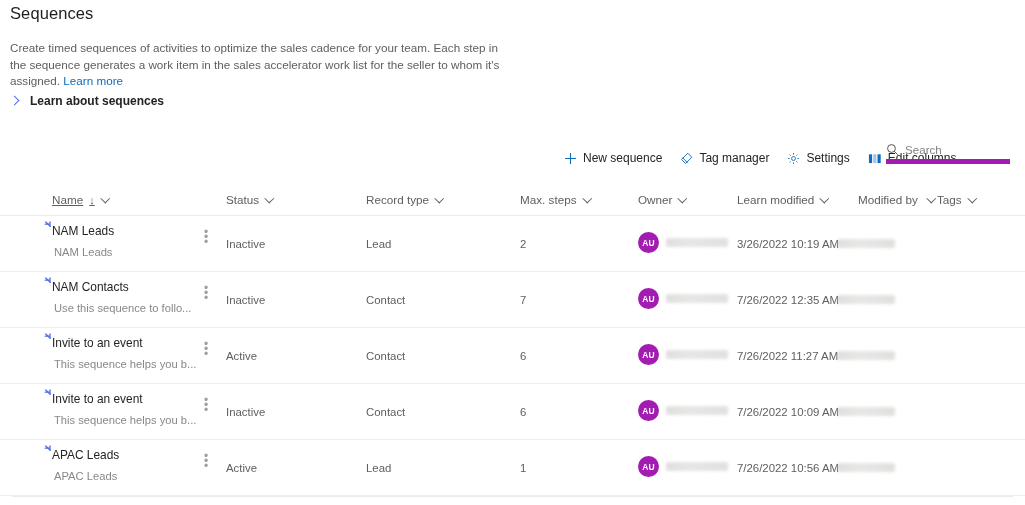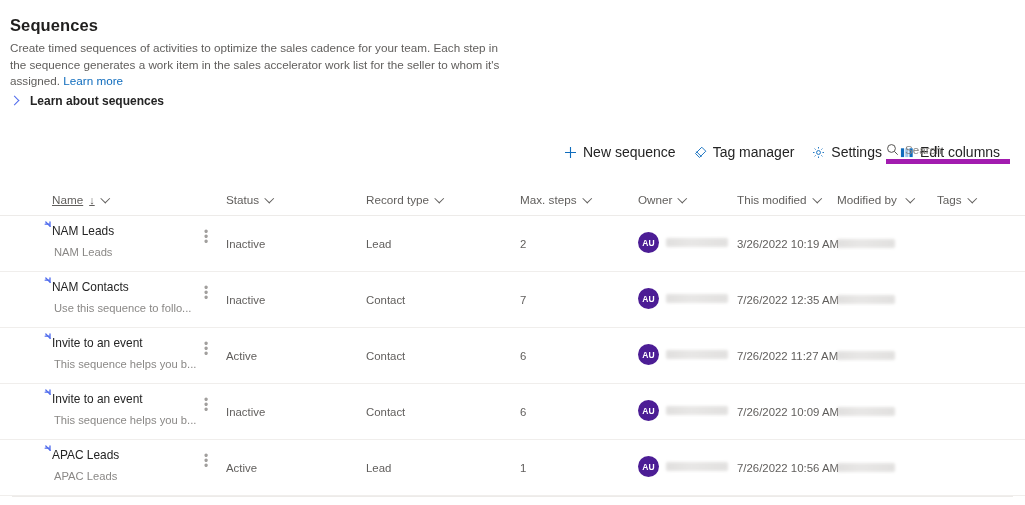--- a/index.html
+++ b/index.html
@@ -8,22 +8,22 @@
     width: 1025px; height: 505px;
     background: #ffffff;
     font-family: "Liberation Sans", sans-serif;
     color: #323130;
     overflow: hidden;
   }
   .page { position: relative; width: 1025px; height: 505px; }
 
   
   .page-title {
-    position: absolute; left: 10px; top: 16px;
-    font-size: 16.5px; font-weight: 700; color: #201f1e;
+    position: absolute; left: 10px; top: 4px;
+    font-size: 16.5px; font-weight: 400; color: #201f1e;
     letter-spacing: .1px;
   }
   .page-desc {
     position: absolute; left: 10px; top: 40px; width: 490px;
     font-size: 11.7px; line-height: 16.5px; color: #605e5c;
   }
   .page-desc a { color: #0f6cbd; text-decoration: none; }
 
   
   .expander {
@@ -41,23 +41,23 @@
     transform: rotate(45deg);
   }
   .expander-label { font-size: 12px; font-weight: 600; color: #242424; }
 
   
   .cmdbar {
     position: absolute; left: 555px; top: 139px;
     display: flex; align-items: center; height: 26px;
   }
   .cmd {
-    display: flex; align-items: center; gap: 6px;
+    display: flex; align-items: flex-end; gap: 6px;
     padding: 0 9px; height: 26px; cursor: pointer;
-    font-size: 14px; color: #242424; white-space: nowrap;
+    font-size: 12px; color: #242424; white-space: nowrap;
   }
   .cmd .gl { color: #0f6cbd; display: flex; align-items: center; }
 
   .searchbox {
     position: absolute; left: 886px; top: 141px;
     width: 124px; height: 23px;
     display: flex; align-items: center; gap: 6px;
     border-bottom: 5px solid #a21caf;
     padding-bottom: 2px;
   }
@@ -122,21 +122,21 @@
   }
   .c-status   { left: 226px; }
   .c-rectype  { left: 366px; }
   .c-steps    { left: 520px; }
   .c-owner    { left: 638px; top: 16px; display: flex; align-items: center; gap: 7px; }
   .c-modified { left: 737px; }
   .c-modby    { left: 837px; }
 
   .avatar {
     width: 21px; height: 21px; border-radius: 50%;
-    background: #4c1d95; color: #ffffff;
+    background: #a21caf; color: #ffffff;
     font-size: 8.5px; font-weight: 700;
     display: flex; align-items: center; justify-content: center;
     letter-spacing: .2px; flex: none;
   }
   .redact {
     display: inline-block; height: 9px;
     background: linear-gradient(90deg,#c8c6c4 0%,#d6d4d2 40%,#cac8c6 100%);
     opacity: .55; border-radius: 2px;
     filter: blur(1.6px);
   }
@@ -243,25 +243,25 @@
         <span>Max. steps</span>
         <span class="chev-dn"></span>
       </div>
 
       <div class="th" style="left:638px;">
         <span>Owner</span>
         <span class="chev-dn"></span>
       </div>
 
       <div class="th" style="left:737px;">
-        <span>This modified</span>
-        <span class="chev-dn"></span>
-      </div>
-
-      <div class="th" style="left:837px;gap:8px;">
+        <span>Learn modified</span>
+        <span class="chev-dn"></span>
+      </div>
+
+      <div class="th" style="left:858px;gap:8px;">
         <span>Modified by</span>
         <span class="chev-dn"></span>
       </div>
 
       <div class="th" style="left:937px;">
         <span>Tags</span>
         <span class="chev-dn"></span>
       </div>
     </div>
 

